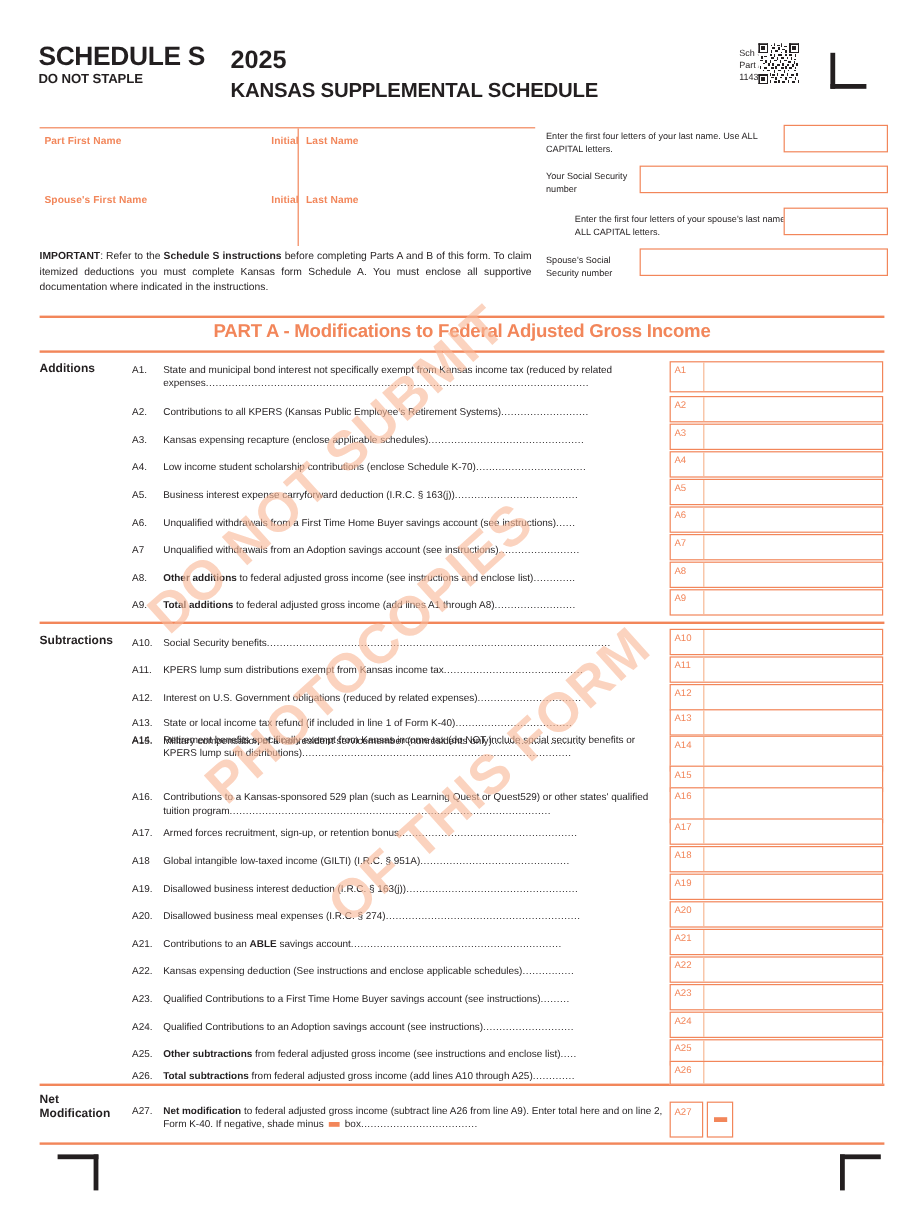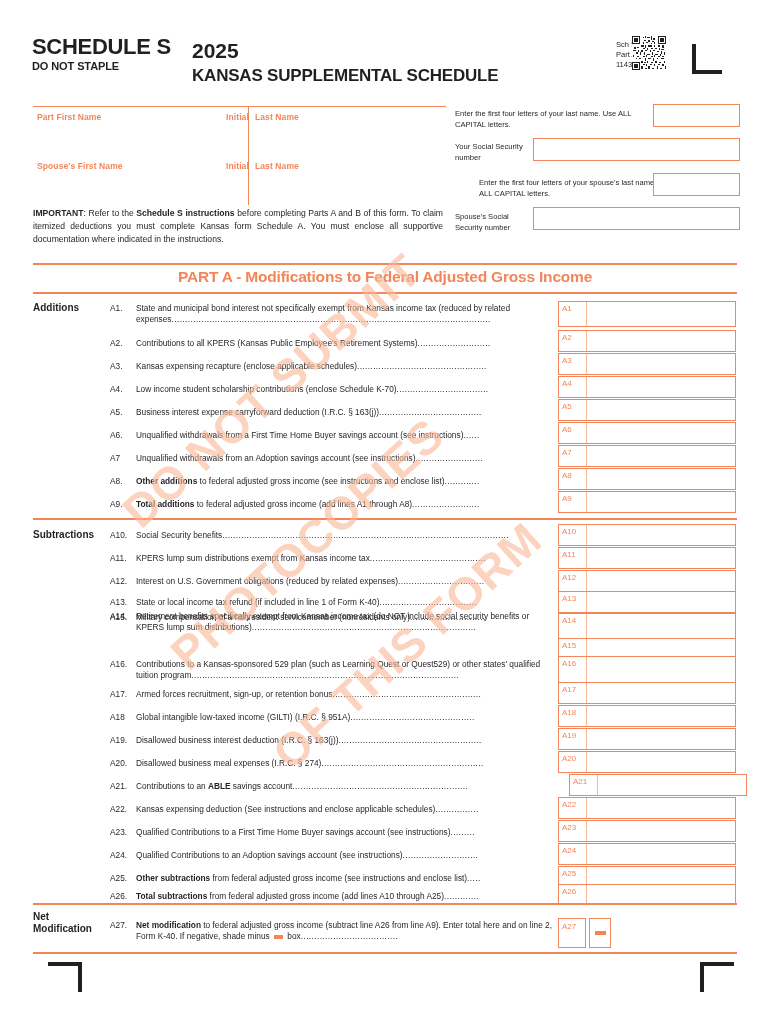--- a/index.html
+++ b/index.html
@@ -683,21 +683,21 @@
         <span class="txt"><span>Disallowed business meal expenses (I.R.C. § 274)</span><span class="dots">............................................................</span></span>
       </div>
       <div class="amt" style="top: 751px; height: 22px;">
         <span class="code">A20</span>
         <div class="divider"></div>
       </div>
       <div class="line" style="top: 781px;">
         <span class="num">A21.</span>
         <span class="txt"><span>Contributions to an </span><b>ABLE</b><span> savings account</span><span class="dots">.................................................................</span></span>
       </div>
-      <div class="amt" style="top: 774px; height: 22px; margin-left: 11px;">
+      <div class="amt" style="top: 774px; height: 22px;">
         <span class="code">A21</span>
         <div class="divider"></div>
       </div>
       <div class="line" style="top: 804px;">
         <span class="num">A22.</span>
         <span class="txt"><span>Kansas expensing deduction (See instructions and enclose applicable schedules)</span><span class="dots">................</span></span>
       </div>
       <div class="amt" style="top: 797px; height: 22px;">
         <span class="code">A22</span>
         <div class="divider"></div>

